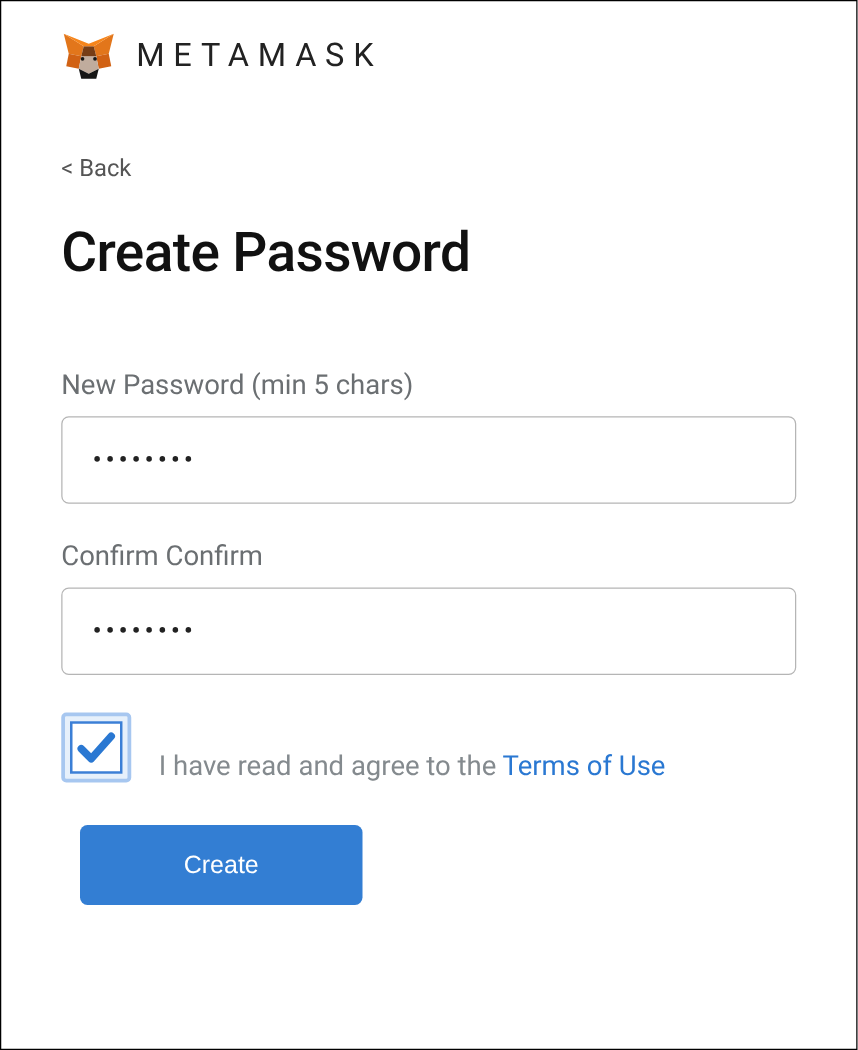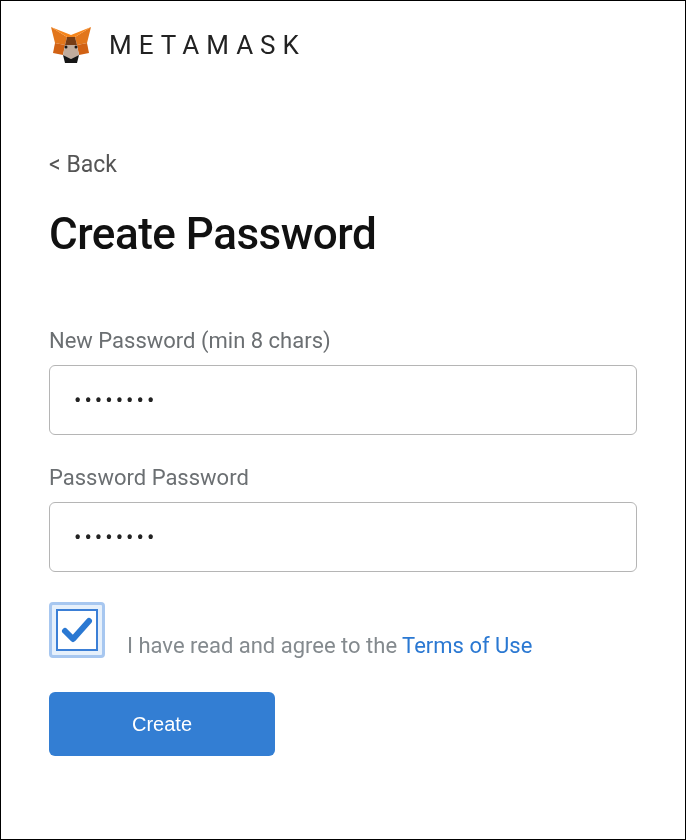--- a/index.html
+++ b/index.html
@@ -10,34 +10,34 @@
       background: #fff;
       border: 1px solid #000;
     }
     .container {
       padding: 24px 48px;
     }
     .header {
       display: flex;
       align-items: center;
       gap: 16px;
-      margin-bottom: 86px;
+      margin-bottom: 58px;
     }
     .logo {
       width: 44px;
       height: 40px;
     }
     .brand {
       font-size: 26px;
       letter-spacing: 7px;
       font-weight: 400;
       color: #222;
     }
     .back {
-      font-size: 23px;
+      font-size: 19px;
       color: #555;
       cursor: pointer;
       margin-bottom: 30px;
     }
     .title {
       font-size: 44px;
       font-weight: 550;
       color: #111;
       margin-bottom: 68px;
       letter-spacing: -0.5px;
@@ -101,20 +101,21 @@
       background: #337ed3;
       color: #fff;
       border: none;
       border-radius: 6px;
       font-size: 20px;
       font-weight: 500;
       cursor: pointer;
       display: flex;
       align-items: center;
       justify-content: center;
+      margin-left: 15px;
     }
   </style>
 </head>
 <body>
 
 <div class="container">
 
   <div class="header">
     <span class="logo">
       <svg viewBox="0 0 44 40" width="44" height="40">
@@ -130,26 +131,26 @@
         <circle cx="27" cy="22" r="1.5" fill="#161616"></circle>
       </svg>
     </span>
     <span class="brand">METAMASK</span>
   </div>
 
   <div class="back">&lt; Back</div>
 
   <h1 class="title">Create Password</h1>
 
-  <div class="label">New Password (min 8 chars)</div>
+  <div class="label">New Password (min 5 chars)</div>
   <div class="input">
     <span>••••••••</span>
   </div>
 
-  <div class="label">Password Password</div>
+  <div class="label">Confirm Confirm</div>
   <div class="input">
     <span>••••••••</span>
   </div>
 
   <div class="terms-row">
     <div class="checkbox-outer">
       <div class="checkbox-inner">
         <svg width="34" height="34" viewBox="0 0 34 34">
           <polyline points="5,18 13,26 29,8" fill="none" stroke="#2a78d2" stroke-width="6" stroke-linecap="round" stroke-linejoin="round"></polyline>
         </svg>

